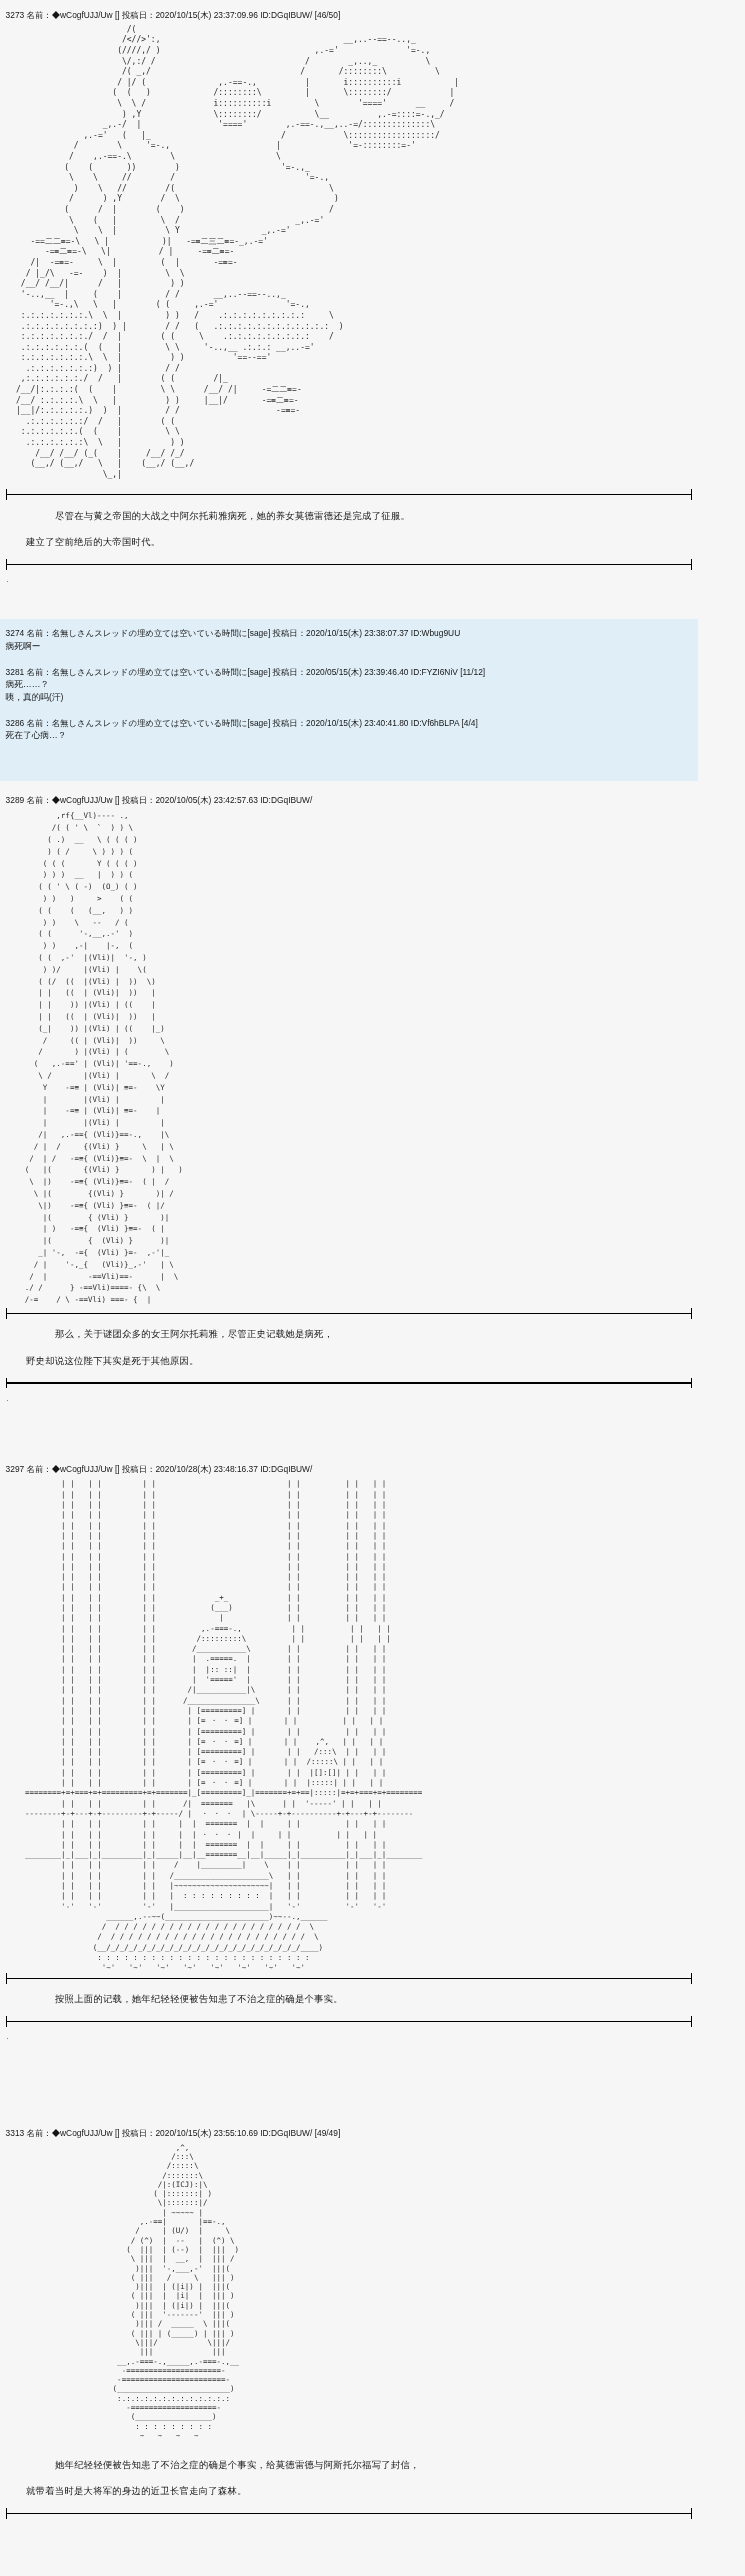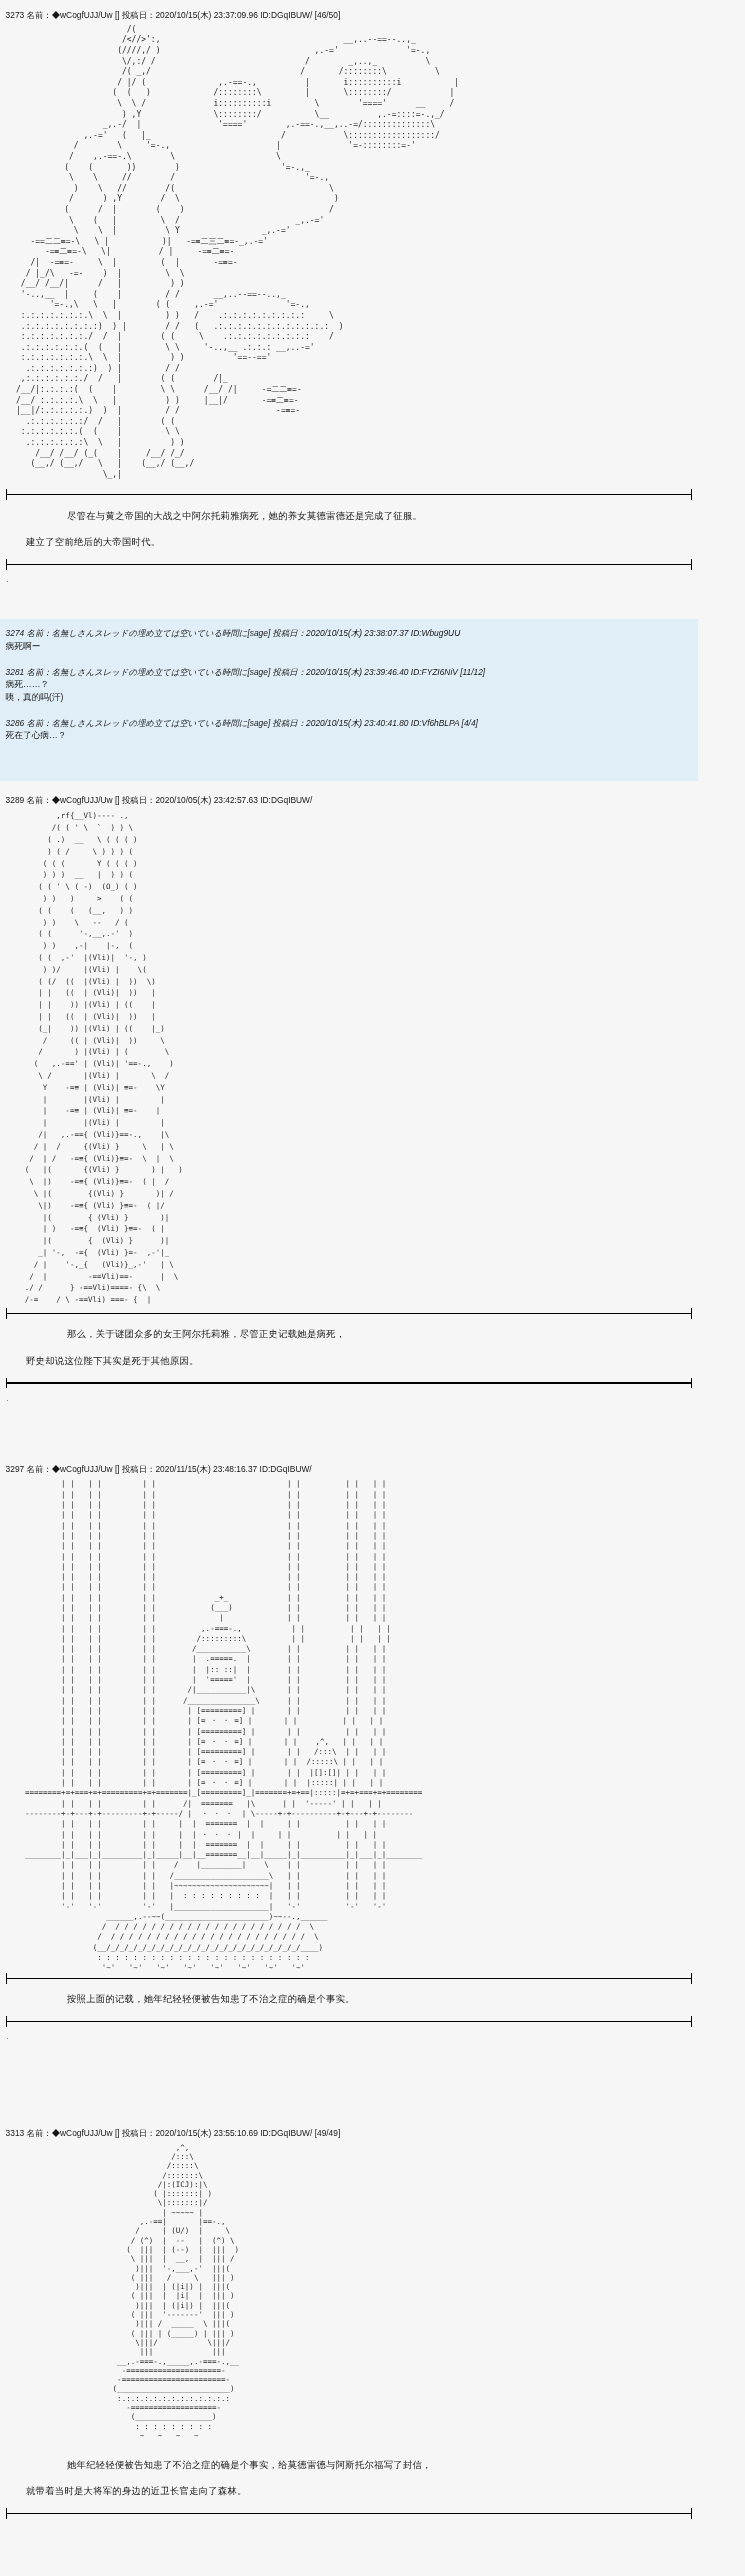--- a/index.html
+++ b/index.html
@@ -10,28 +10,28 @@
   .aa1{height:463px;font-size:8px;line-height:10.6px;}
   .aa2{height:496px;font-size:7.5px;line-height:11.8px;}
   .aa3{height:492px;font-size:7.5px;line-height:10.3px;padding-left:25px;}
   .aa4{height:308px;font-size:7.5px;line-height:9.3px;padding-left:81px;}
   .divider{display:flex;align-items:center;height:13.7px;padding:0 5.6px;}
   .divider .tick{width:1.2px;height:10.6px;background:#000;flex:0 0 auto;}
   .divider .rule{flex:1;height:1.2px;background:#000;}
   .narration{padding:10px 0;}
   .n-line{font-size:9.3px;line-height:9.3px;margin-bottom:17.4px;letter-spacing:0.3px;}
   .n-line:last-child{margin-bottom:0;}
-  .ind1{padding-left:55px;margin-left:12px;}
+  .ind1{padding-left:55px;}
   .ind2{padding-left:26px;}
   .dot-spacer{font-size:8px;line-height:17.4px;padding-left:6.2px;color:#333;}
   .gap48{height:30px;} .gap22{height:13.7px;} .gap90{height:56px;} .gap130{height:81px;} .gap-bottom{height:35px;}
   .reply-block{background:#dfeef7;padding:8.7px 0 39px 0;}
   .reply{margin-bottom:13.7px;}
   .reply:last-child{margin-bottom:0;}
-  .reply-header{font-size:8.4px;line-height:12.4px;padding-left:5.6px;white-space:nowrap;overflow:hidden;font-style:italic;}
+  .reply-header{font-size:8.4px;line-height:12.4px;padding-left:5.6px;white-space:nowrap;overflow:hidden;}
   .reply-line{font-size:8.7px;line-height:12.4px;padding-left:5.6px;}
 </style>
 </head>
 <body>
 
 <div class="page">
 
   <div class="post-header">3273 名前：◆wCogfUJJ/Uw [] 投稿日：2020/10/15(木) 23:37:09.96 ID:DGqIBUW/ [46/50]</div>
   <pre class="aa aa1">                        /(
                        /&lt;//&gt;':,                                      __,..--==--..,_
@@ -93,21 +93,21 @@
   <div class="dot-spacer">.</div>
 
   <div class="gap48"></div>
 
   <div class="reply-block">
     <div class="reply">
       <div class="reply-header">3274 名前：名無しさんスレッドの埋め立ては空いている時間に[sage] 投稿日：2020/10/15(木) 23:38:07.37 ID:Wbug9UU</div>
       <div class="reply-line">病死啊ー</div>
     </div>
     <div class="reply">
-      <div class="reply-header">3281 名前：名無しさんスレッドの埋め立ては空いている時間に[sage] 投稿日：2020/10/15(木) 23:39:46.40 ID:FYZI6NiV [11/12]</div>
+      <div class="reply-header">3281 名前：名無しさんスレッドの埋め立ては空いている時間に[sage] 投稿日：2020/05/15(木) 23:39:46.40 ID:FYZI6NiV [11/12]</div>
       <div class="reply-line">病死……？</div>
       <div class="reply-line">咦，真的吗(汗)</div>
     </div>
     <div class="reply">
       <div class="reply-header">3286 名前：名無しさんスレッドの埋め立ては空いている時間に[sage] 投稿日：2020/10/15(木) 23:40:41.80 ID:Vf6hBLPA [4/4]</div>
       <div class="reply-line">死在了心病…？</div>
     </div>
   </div>
 
   <div class="gap22"></div>
@@ -166,21 +166,21 @@
   </div>
   <div class="divider">
       <span class="tick"></span>
       <span class="rule"></span>
       <span class="tick"></span>
     </div>
   <div class="dot-spacer">.</div>
 
   <div class="gap90"></div>
 
-  <div class="post-header">3297 名前：◆wCogfUJJ/Uw [] 投稿日：2020/11/15(木) 23:48:16.37 ID:DGqIBUW/</div>
+  <div class="post-header">3297 名前：◆wCogfUJJ/Uw [] 投稿日：2020/10/28(木) 23:48:16.37 ID:DGqIBUW/</div>
   <pre class="aa aa3">        | |   | |         | |                             | |          | |   | |
         | |   | |         | |                             | |          | |   | |
         | |   | |         | |                             | |          | |   | |
         | |   | |         | |                             | |          | |   | |
         | |   | |         | |                             | |          | |   | |
         | |   | |         | |                             | |          | |   | |
         | |   | |         | |                             | |          | |   | |
         | |   | |         | |                             | |          | |   | |
         | |   | |         | |                             | |          | |   | |
         | |   | |         | |                             | |          | |   | |

